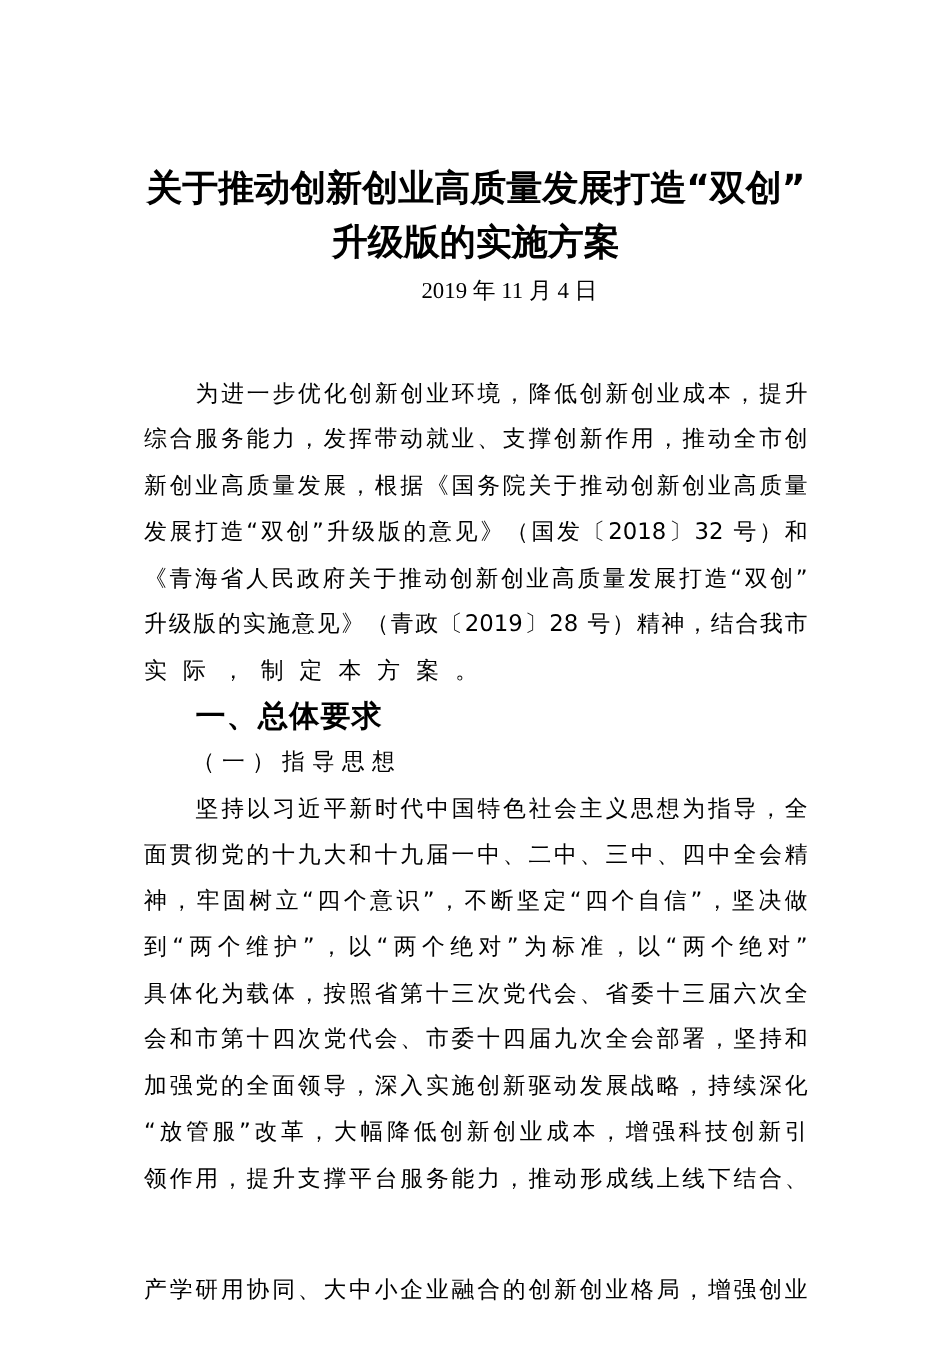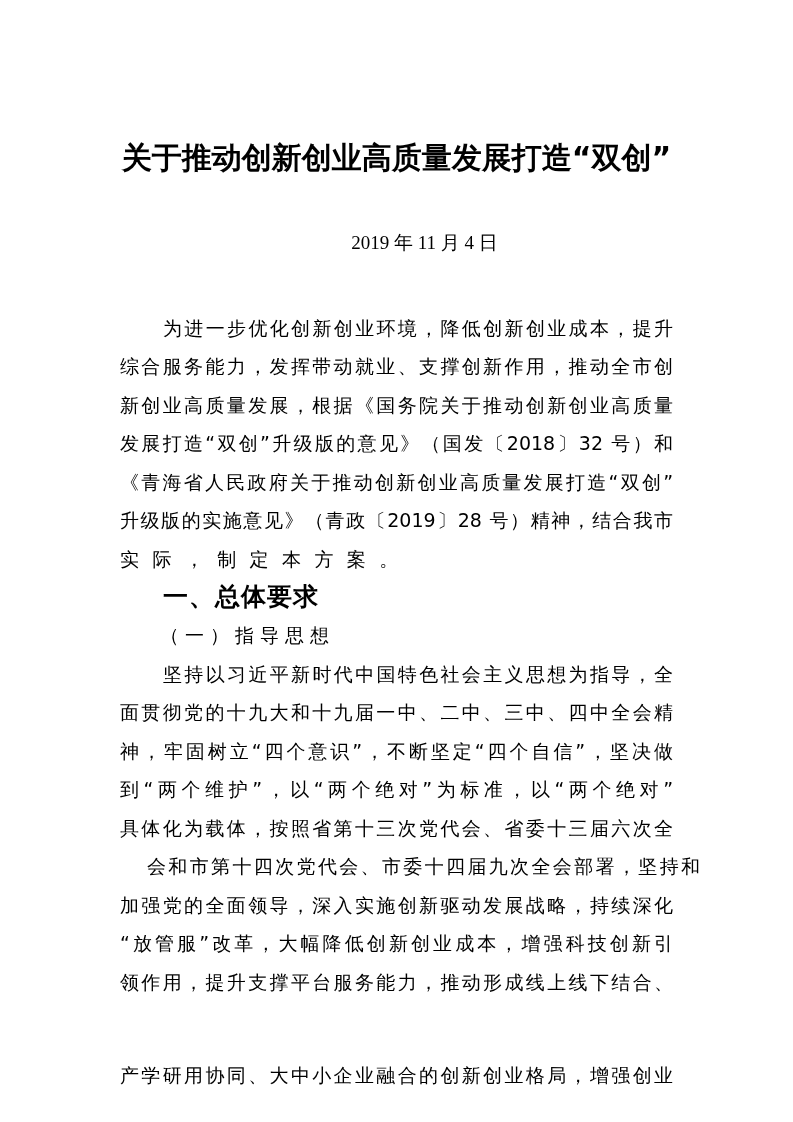--- a/index.html
+++ b/index.html
@@ -33,20 +33,21 @@
       font-family: "DejaVu Sans", sans-serif; font-size: 19px; line-height: 28px;
       white-space: nowrap; letter-spacing: 6px;
     }
   </style>
 </head>
 <body>
 
 <div class="page">
 
   <div class="title-line" style="top:138px;">关于推动创新创业高质量发展打造“双创”</div>
+  <div class="title-line" style="top:183px;">升级版的实施方案</div>
 
   <div class="date" style="top:230px;padding-left:28px;">2019 年 11 月 4 日</div>
 
   <div>
     <div class="body-line indent" style="top:314px;">为进一步优化创新创业环境，降低创新创业成本，提升</div>
     <div class="body-line" style="top:352px;">综合服务能力，发挥带动就业、支撑创新作用，推动全市创</div>
     <div class="body-line" style="top:391px;">新创业高质量发展，根据《国务院关于推动创新创业高质量</div>
     <div class="body-line" style="top:429px;">发展打造“双创”升级版的意见》（国发〔2018〕32 号）和</div>
     <div class="body-line" style="top:468px;">《青海省人民政府关于推动创新创业高质量发展打造“双创”</div>
     <div class="body-line" style="top:506px;">升级版的实施意见》（青政〔2019〕28 号）精神，结合我市</div>
@@ -56,20 +57,20 @@
   <div class="heading1" style="top:583px;">一、总体要求</div>
 
   <div class="heading2" style="top:621px;">（一）指导思想</div>
 
   <div>
     <div class="body-line indent" style="top:660px;">坚持以习近平新时代中国特色社会主义思想为指导，全</div>
     <div class="body-line" style="top:698px;">面贯彻党的十九大和十九届一中、二中、三中、四中全会精</div>
     <div class="body-line" style="top:737px;">神，牢固树立“四个意识”，不断坚定“四个自信”，坚决做</div>
     <div class="body-line" style="top:775px;">到“两个维护”，以“两个绝对”为标准，以“两个绝对”</div>
     <div class="body-line" style="top:814px;">具体化为载体，按照省第十三次党代会、省委十三届六次全</div>
-    <div class="body-line" style="top:852px;margin-left:27px;">会和市第十四次党代会、市委十四届九次全会部署，坚持和</div>
+    <div class="body-line" style="top:852px;">会和市第十四次党代会、市委十四届九次全会部署，坚持和</div>
     <div class="body-line" style="top:891px;">加强党的全面领导，深入实施创新驱动发展战略，持续深化</div>
     <div class="body-line" style="top:929px;">“放管服”改革，大幅降低创新创业成本，增强科技创新引</div>
     <div class="body-line" style="top:968px;">领作用，提升支撑平台服务能力，推动形成线上线下结合、</div>
     <div class="body-line" style="top:1061px;">产学研用协同、大中小企业融合的创新创业格局，增强创业</div>
   </div>
 
 </div>
 
 </body></html>

